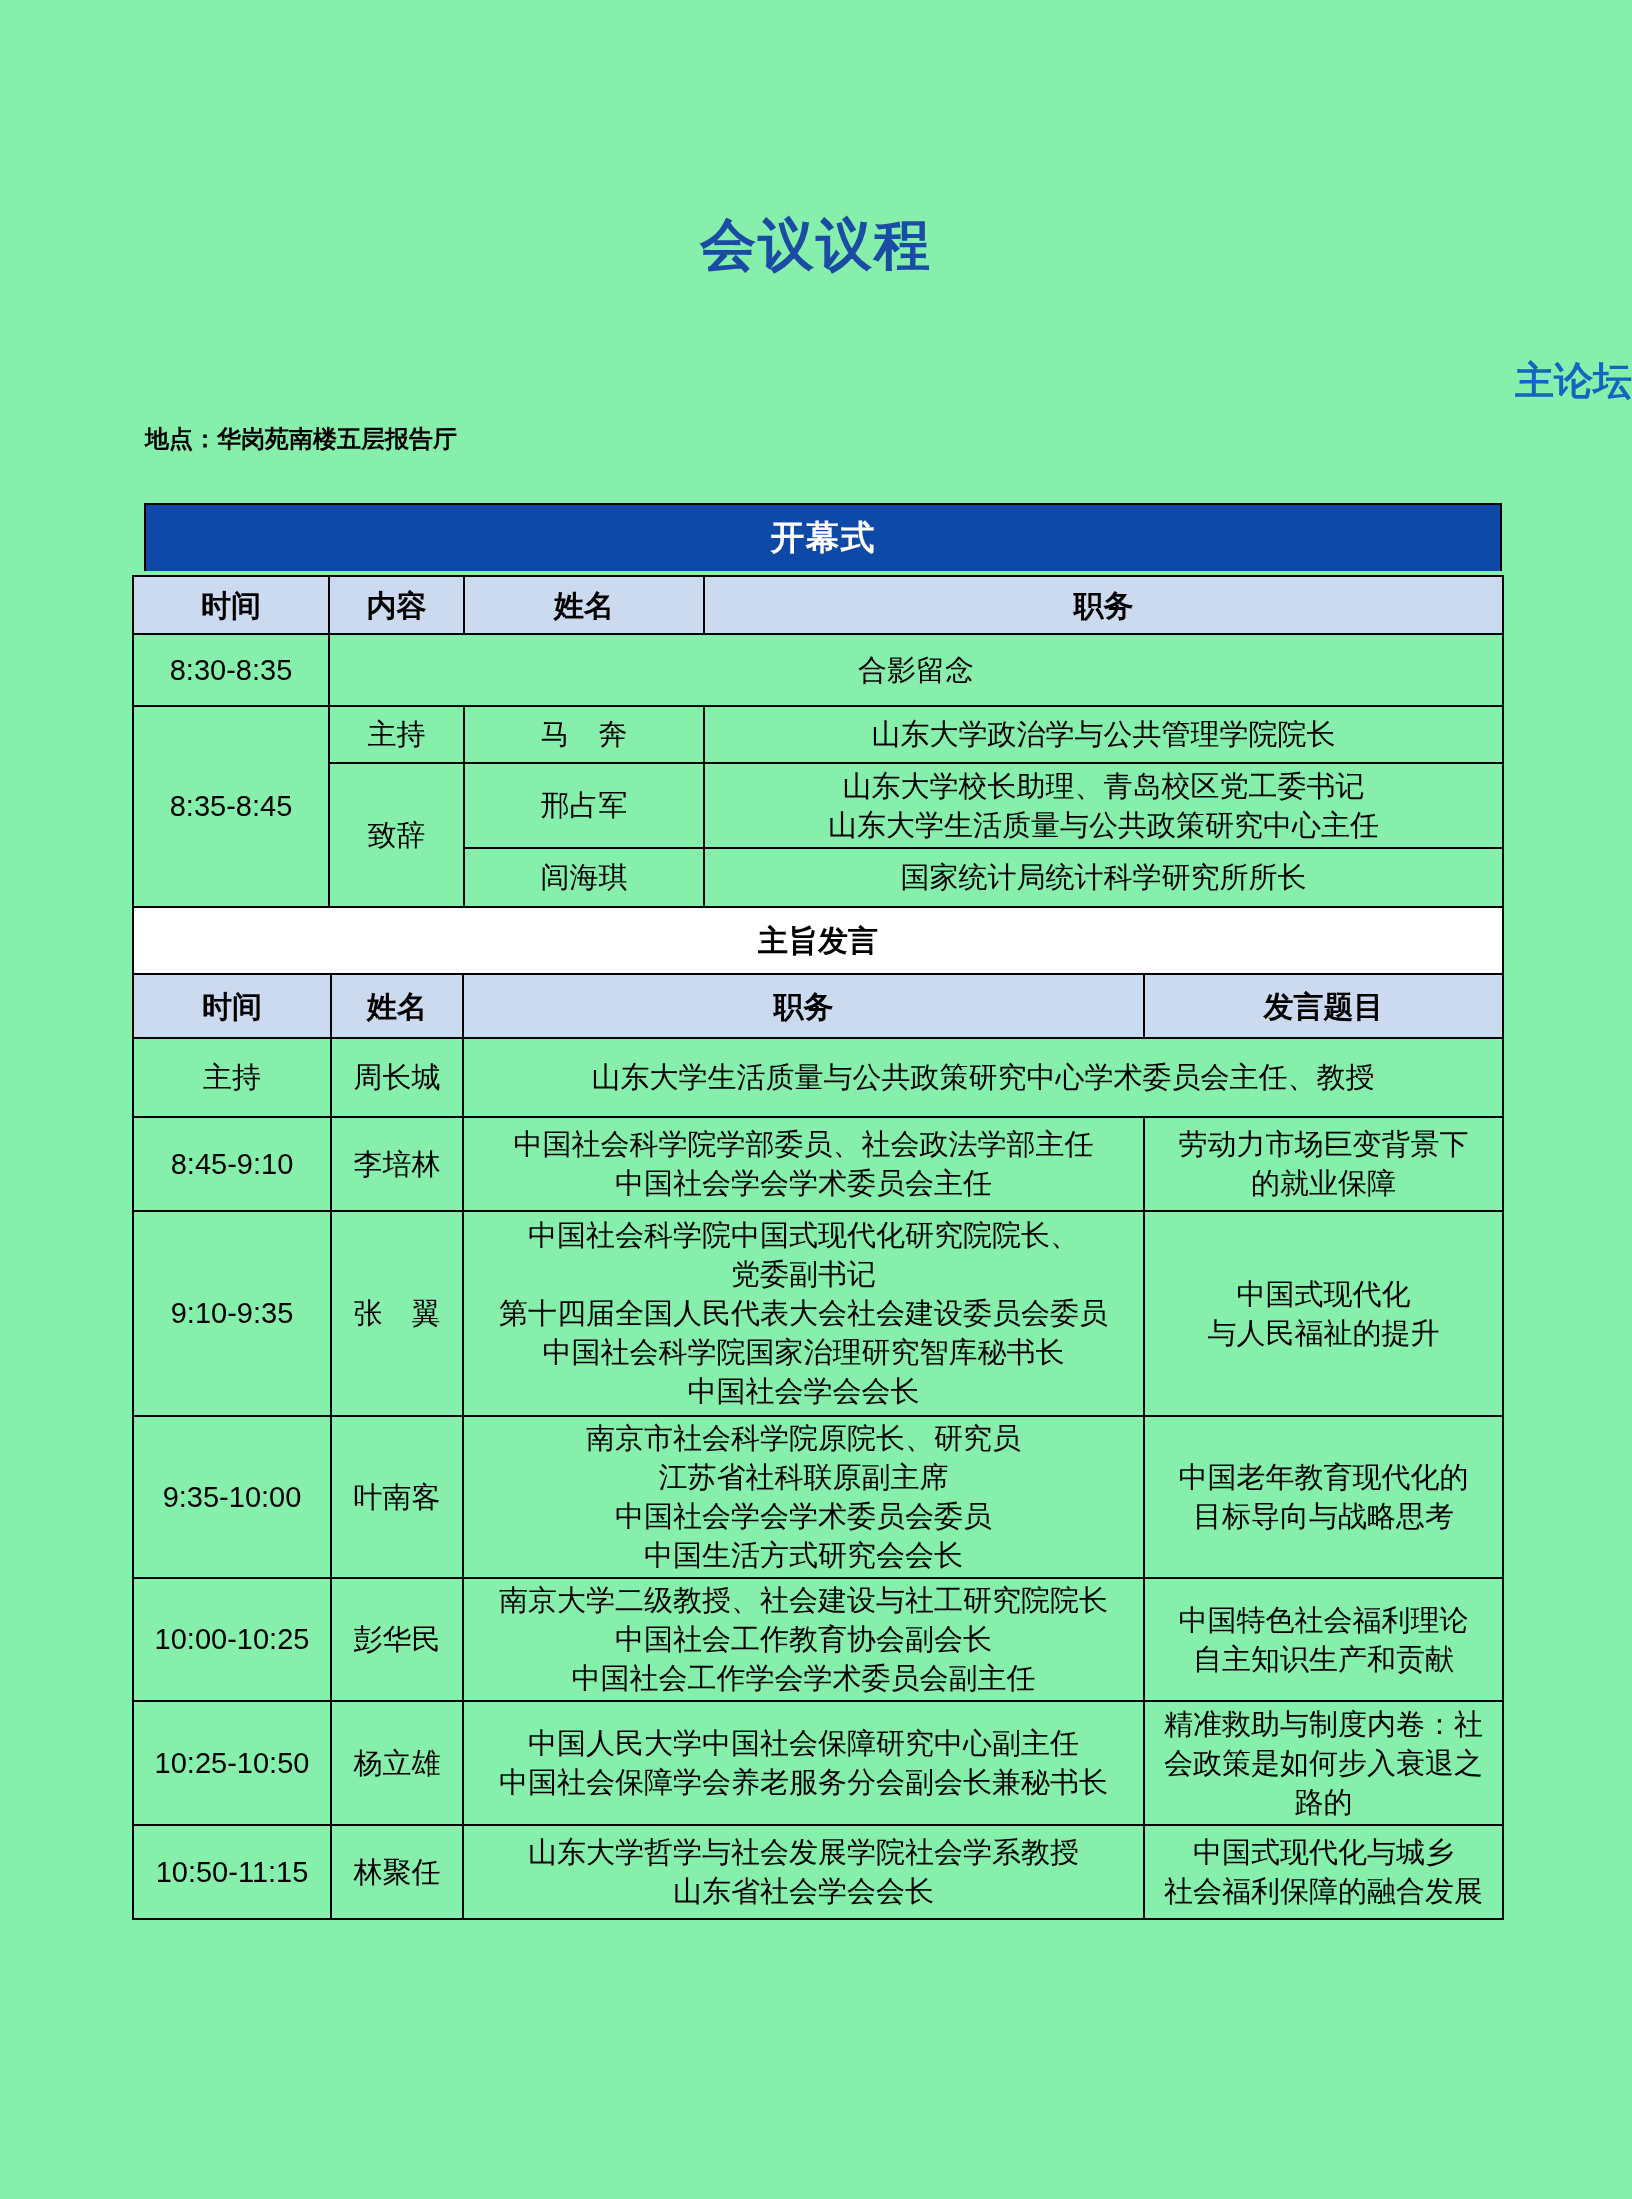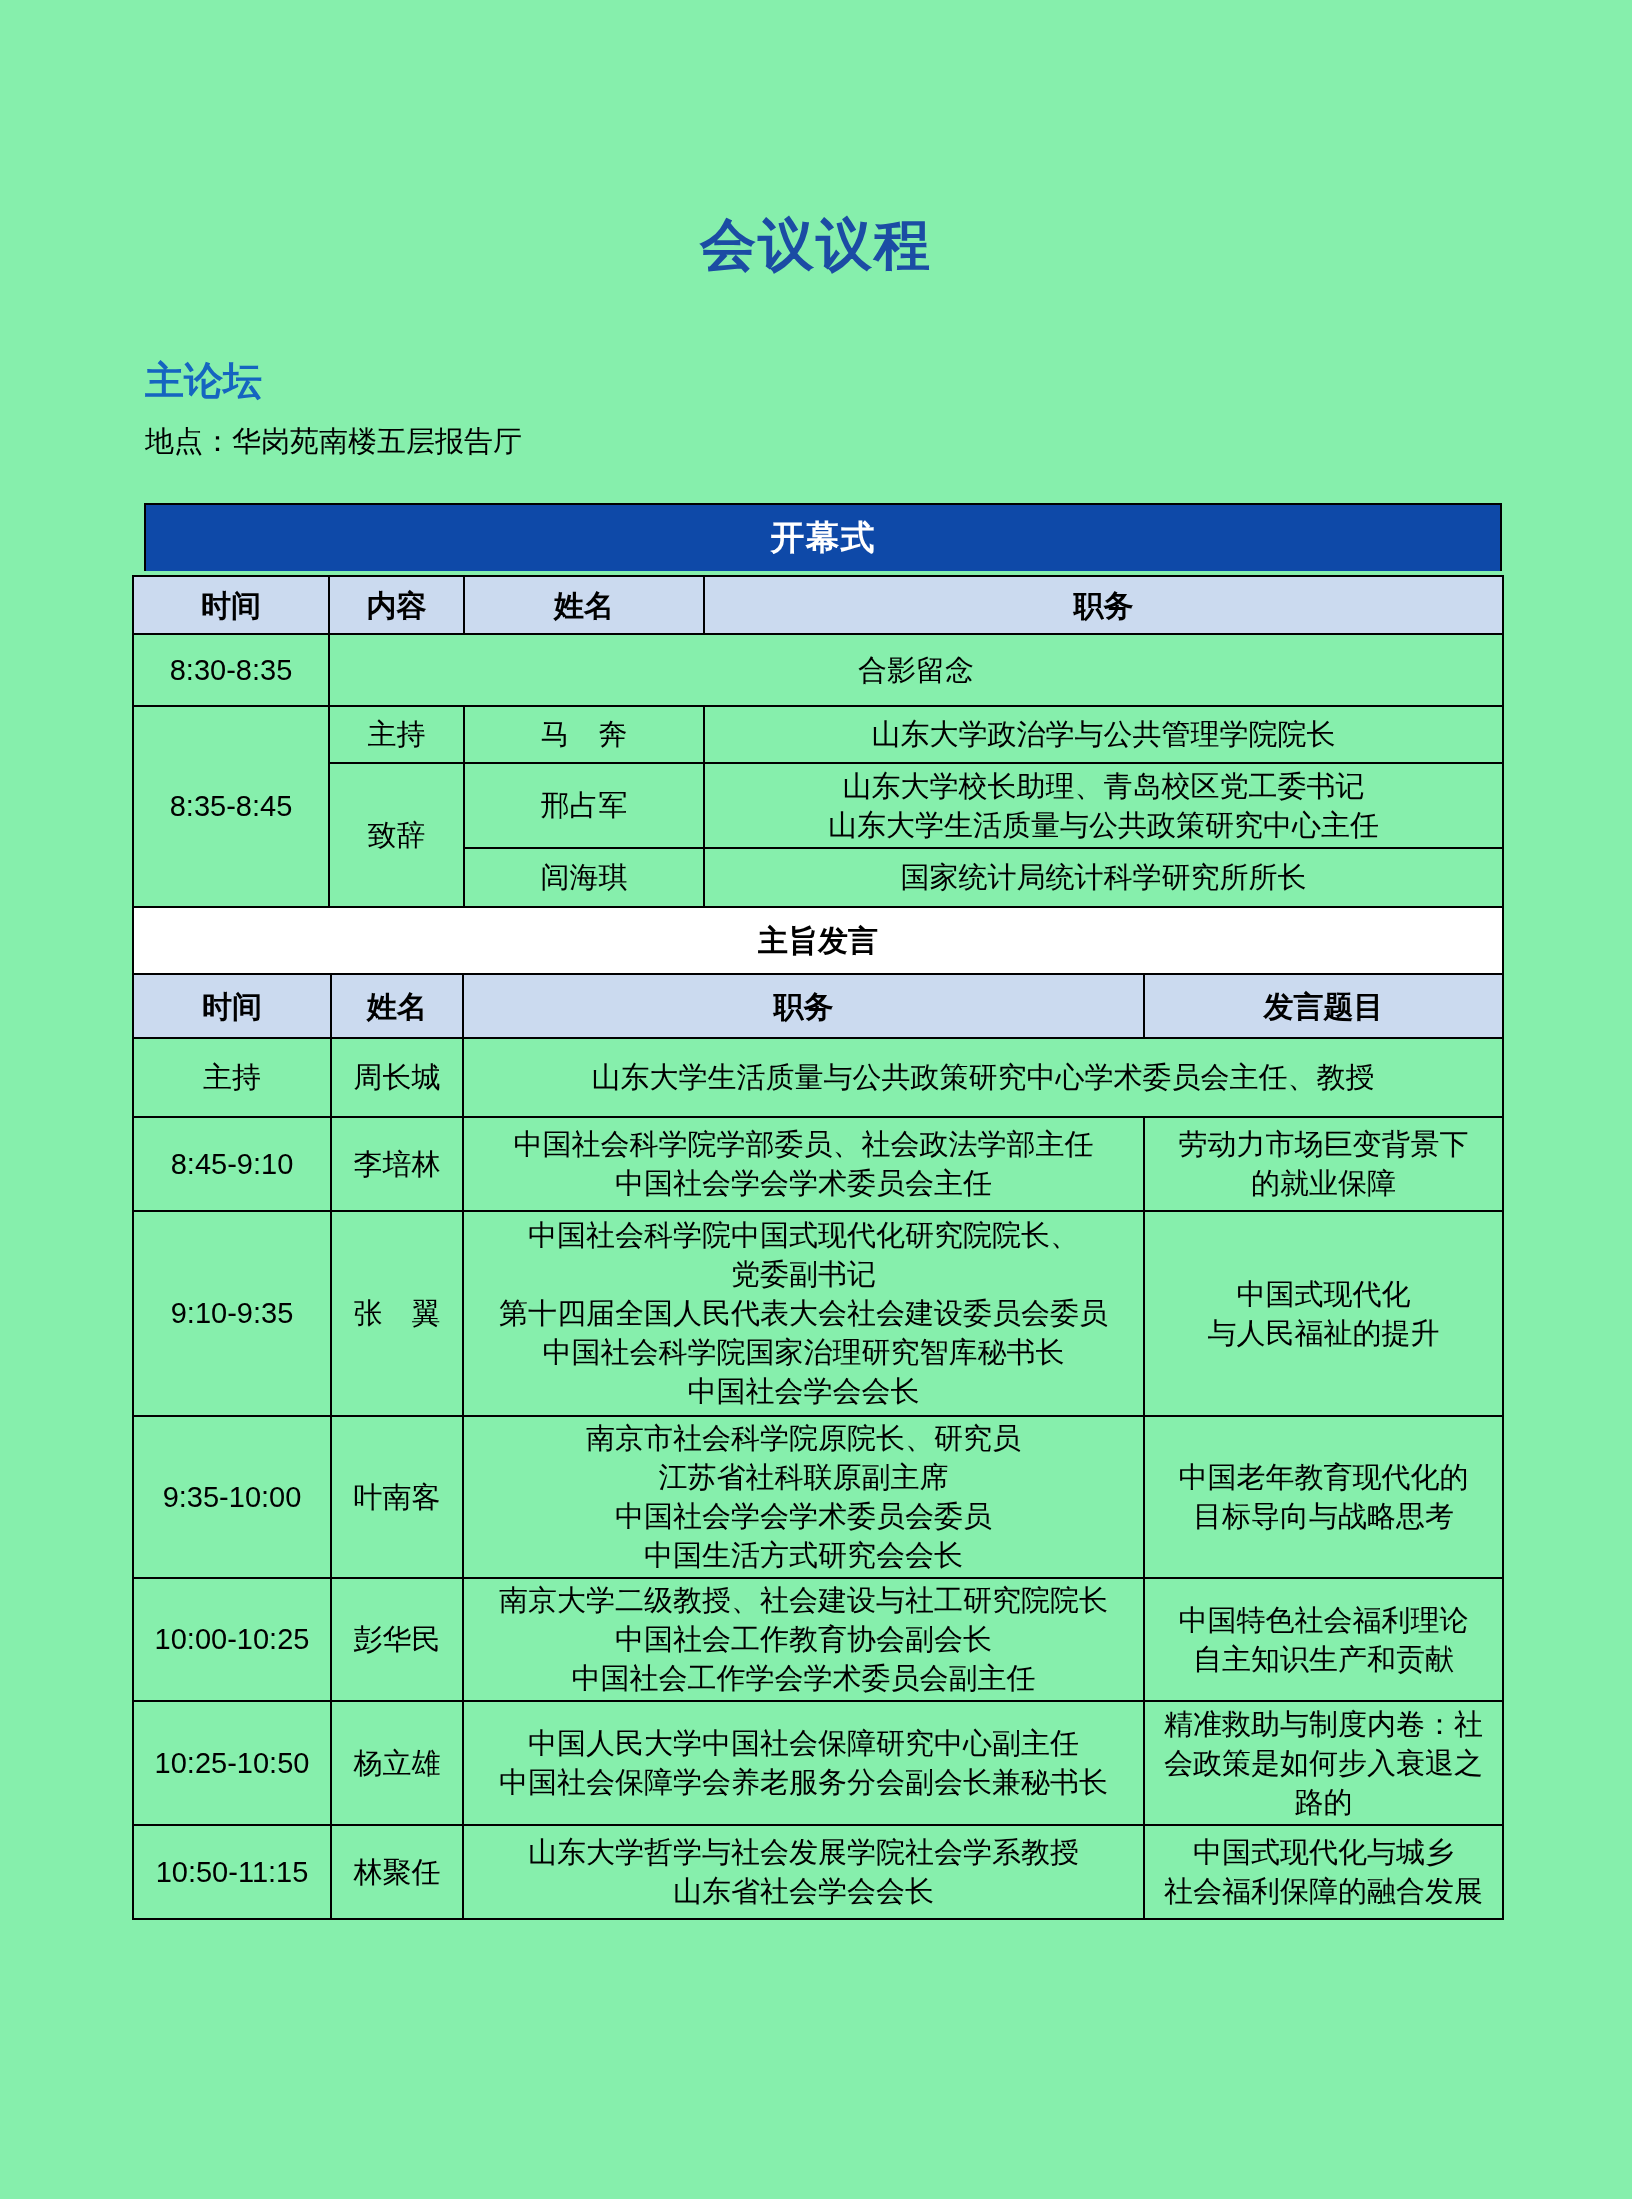--- a/index.html
+++ b/index.html
@@ -22,25 +22,26 @@
     line-height:1.2;
     color:var(--title-blue,#1B4CA4);
     letter-spacing:2px;
   }
   .forum-heading{
     margin:80px 0 0 145px;
     font-size:39px;
     font-weight:bold;
     line-height:1.15;
     color:var(--heading-blue,#1565C0);
+    text-align:right;
   }
   .location-line{
     margin:21px 2px 0 145px;
-    font-size:29px;
-    font-weight:normal;
+    font-size:24px;
+    font-weight:bold;
     line-height:1.15;
     color:#000;
   }
   .agenda{
     position:absolute;
     left:132px;
     top:503px;
     width:1370px;
   }
   .banner{

